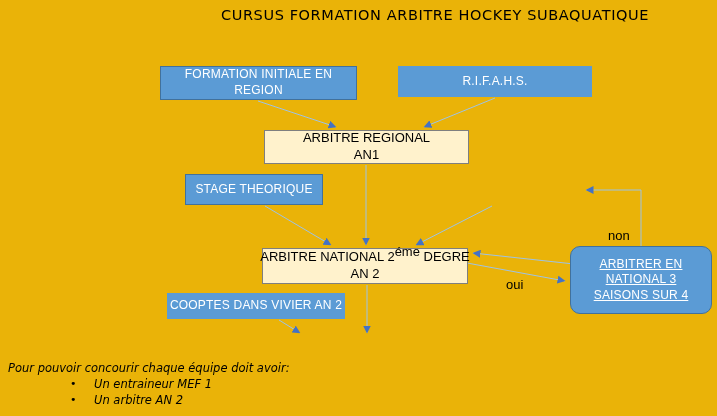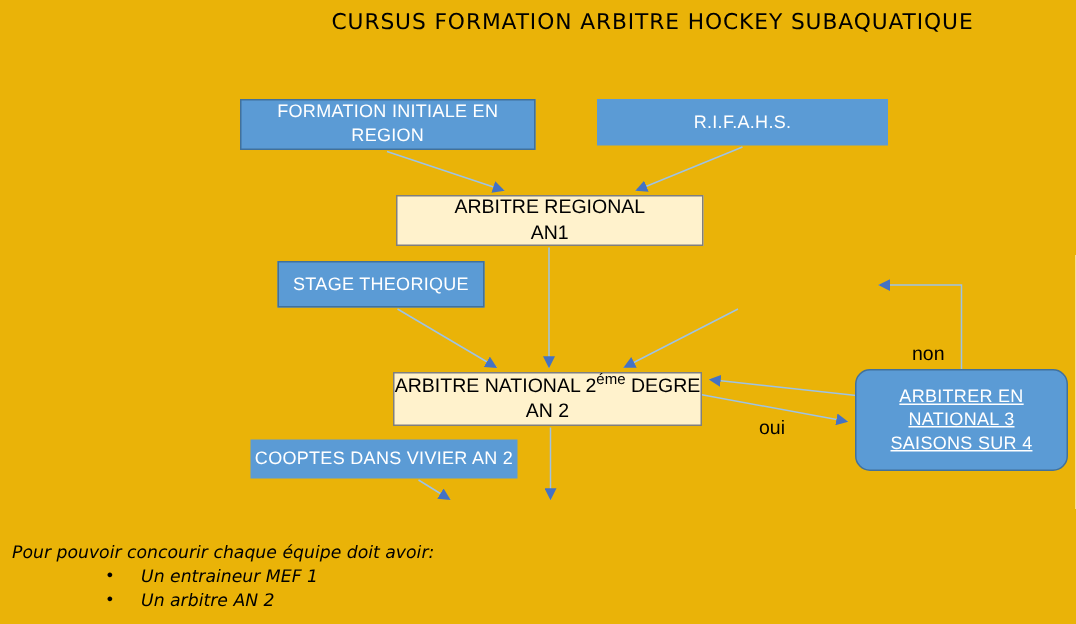--- a/index.html
+++ b/index.html
@@ -55,21 +55,21 @@
     font-size: 13px;
   }
   .node.rounded {
     border: 1.5px solid var(--box-blue-border);
     border-radius: 10px;
     padding: 4px 8px;
     text-decoration: underline;
   }
   .pre-line { white-space: pre; }
   sup.deg {
-    font-size: 10px;
+    font-size: 13px;
     vertical-align: super;
     line-height: 0;
   }
   #formation-initiale { left: 160px; top: 66px; width: 197px; height: 34px; padding: 0 14px; }
   #rifahs             { left: 398px; top: 66px; width: 194px; height: 31px; }
   #arbitre-regional   { left: 264px; top: 130px; width: 205px; height: 34px; }
   #stage-theorique    { left: 185px; top: 174px; width: 138px; height: 31px; }
   #stage-pratique     { left: 419px; top: 174px; width: 159px; height: 31px; }
   #arbitre-national   { left: 262px; top: 248px; width: 206px; height: 36px; }
   #cooptes            { left: 167px; top: 293px; width: 178px; height: 26px; }

